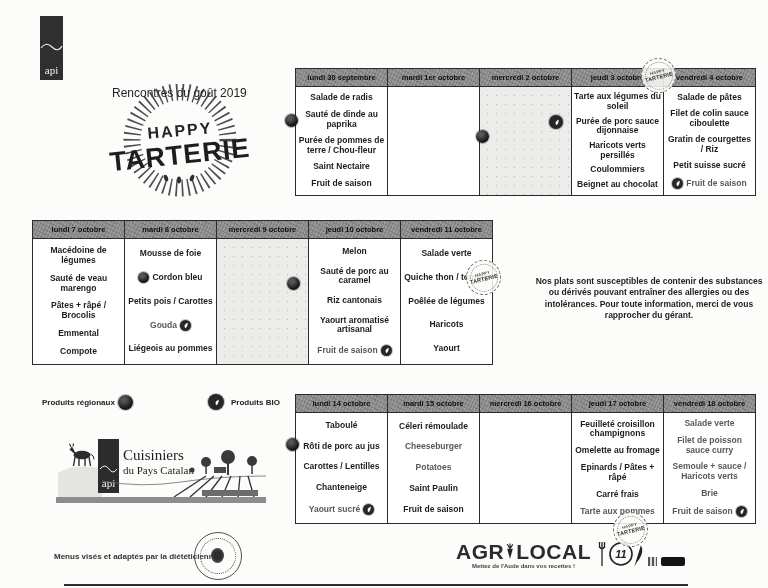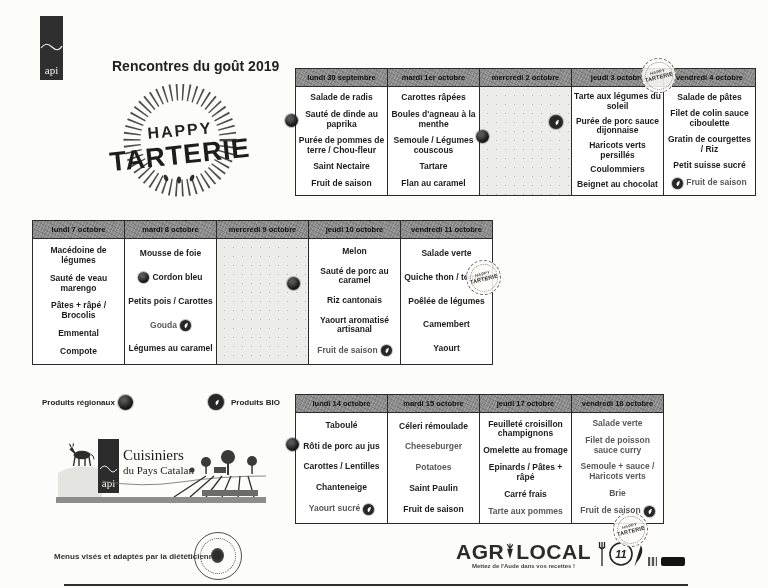--- a/index.html
+++ b/index.html
@@ -6,38 +6,38 @@
   .page{position:relative;width:768px;height:588px;background:#fcfcfb;overflow:hidden;
         font-family:"Liberation Sans",sans-serif;color:#1c1c1c;}
 
   
   .api-logo{position:absolute;left:40px;top:16px;width:23px;height:64px;background:#2f2f30;
             display:flex;flex-direction:column;justify-content:flex-end;align-items:center;}
   .api-logo svg{position:absolute;top:24px;left:0;}
   .api-logo .api-txt{font-family:"Liberation Serif",serif;color:#f0f0f0;font-size:11px;line-height:1;padding-bottom:4px;}
   .doc-title{position:absolute;left:130px;top:20px;width:500px;text-align:center;
              font-family:"Liberation Serif",serif;font-size:23px;font-weight:600;letter-spacing:.3px;color:#161616;}
-  .event-label{position:absolute;left:112px;top:58px;font-size:14px;font-weight:bold;color:#222;}
+  .event-label{position:absolute;left:112px;top:86px;font-size:12px;font-weight:normal;color:#222;}
 
   
   .menu-table{position:absolute;display:flex;align-items:stretch;}
   .menu-col{width:91px;display:flex;flex-direction:column;border:1px solid #2b2b2b;margin-left:-1px;background:#fff;}
   .menu-col:first-child{margin-left:0;}
   .col-header{height:17px;flex:0 0 17px;display:flex;align-items:center;justify-content:center;
       background-color:#8a8a8a;
       background-image:repeating-linear-gradient(115deg,rgba(255,255,255,.18) 0 1px,transparent 1px 3px),
                        repeating-linear-gradient(25deg,rgba(0,0,0,.14) 0 1px,transparent 1px 4px);
       border-bottom:1px solid #2b2b2b;font-size:7.5px;font-weight:bold;color:#101010;text-align:center;}
   .col-body{flex:1;display:flex;flex-direction:column;justify-content:space-around;
       padding:3px 2px;font-size:8.5px;font-weight:bold;text-align:center;line-height:1.15;}
   .col-body.empty{background-color:#ececea;}
   .col-body.speckled{background-image:radial-gradient(#9a9a9a .6px,transparent .7px),radial-gradient(#b8b8b8 .6px,transparent .7px);
       background-size:6px 6px,9px 9px;background-position:0 0,3px 4px;}
   .col-body.white{background:#fff;}
-  .menu-item{display:flex;align-items:center;justify-content:center;gap:3px;}
+  .menu-item{display:flex;align-items:flex-end;justify-content:center;gap:3px;}
   .faded, .menu-item.faded, .menu-col.faded .menu-item{color:#585858;}
 
   
   .regional-icon{width:13px;height:13px;border-radius:50%;flex:0 0 auto;
       background:radial-gradient(circle at 38% 32%,#555 0 2px,#161616 65%);box-shadow:0 0 0 1px rgba(0,0,0,.25);}
   .bio-icon{width:14px;height:14px;border-radius:50%;flex:0 0 auto;background:#272727;
       display:flex;align-items:center;justify-content:center;box-shadow:0 0 0 1px rgba(0,0,0,.25);}
   .bio-icon svg{width:9px;height:9px;display:block;}
   .ovl{position:absolute;z-index:4;}
 
@@ -126,37 +126,20 @@
           <div class="menu-item">
             <span>Saint Nectaire</span>
           </div>
           <div class="menu-item">
             <span>Fruit de saison</span>
           </div>
         </div>
       </div>
       <div class="menu-col">
         <div class="col-header">mardi 1er octobre</div>
-        <div class="col-body">
-          <div class="menu-item">
-            <span>Carottes râpées</span>
-          </div>
-          <div class="menu-item">
-            <span>Boules d'agneau à la menthe</span>
-          </div>
-          <div class="menu-item">
-            <span>Semoule / Légumes couscous</span>
-          </div>
-          <div class="menu-item">
-            <span>Tartare</span>
-          </div>
-          <div class="menu-item">
-            <span>Flan au caramel</span>
-          </div>
-        </div>
       </div>
       <div class="menu-col">
         <div class="col-header">mercredi 2 octobre</div>
         <div class="col-body empty speckled"></div>
       </div>
       <div class="menu-col">
         <div class="col-header">jeudi 3 octobre</div>
         <div class="col-body">
           <div class="menu-item">
             <span>Tarte aux légumes du soleil</span>
@@ -243,21 +226,21 @@
           </div>
           <div class="menu-item faded">
             <span>Gouda</span>
             <span class="bio-icon" style="width: 11px; height: 11px;">
               <svg viewBox="0 0 10 10">
                 <path d="M5 8 C3 6 4 3 7.5 2 C7.5 5 6.5 7 5 8 Z" fill="#fff"></path>
               </svg>
             </span>
           </div>
           <div class="menu-item">
-            <span>Légumes au caramel</span>
+            <span>Liégeois au pommes</span>
           </div>
         </div>
       </div>
       <div class="menu-col">
         <div class="col-header">mercredi 9 octobre</div>
         <div class="col-body empty speckled"></div>
       </div>
       <div class="menu-col">
         <div class="col-header">jeudi 10 octobre</div>
         <div class="col-body">
@@ -289,21 +272,21 @@
           <div class="menu-item">
             <span>Salade verte</span>
           </div>
           <div class="menu-item">
             <span>Quiche thon / tomate</span>
           </div>
           <div class="menu-item">
             <span>Poêlée de légumes</span>
           </div>
           <div class="menu-item">
-            <span>Camembert</span>
+            <span>Haricots</span>
           </div>
           <div class="menu-item">
             <span>Yaourt</span>
           </div>
         </div>
       </div>
     </div>
 
   <div class="menu-table" style="left:296px;top:394px;height:130px;">
     <div class="ovl regional-icon" style="left:-10px;top:44px;"></div>
@@ -350,20 +333,24 @@
           </div>
           <div class="menu-item">
             <span>Saint Paulin</span>
           </div>
           <div class="menu-item">
             <span>Fruit de saison</span>
           </div>
         </div>
       </div>
       <div class="menu-col">
+        <div class="col-header">mercredi 16 octobre</div>
+        <div class="col-body empty white"></div>
+      </div>
+      <div class="menu-col">
         <div class="col-header">jeudi 17 octobre</div>
         <div class="col-body">
           <div class="menu-item">
             <span>Feuilleté croisillon champignons</span>
           </div>
           <div class="menu-item">
             <span>Omelette au fromage</span>
           </div>
           <div class="menu-item">
             <span>Epinards / Pâtes + râpé</span>
@@ -396,20 +383,21 @@
             <span class="bio-icon" style="width: 11px; height: 11px;">
               <svg viewBox="0 0 10 10">
                 <path d="M5 8 C3 6 4 3 7.5 2 C7.5 5 6.5 7 5 8 Z" fill="#fff"></path>
               </svg>
             </span>
           </div>
         </div>
       </div>
     </div>
 
+  <div class="allergy-note">Nos plats sont susceptibles de contenir des substances ou dérivés pouvant entraîner des allergies ou des intolérances. Pour toute information, merci de vous rapprocher du gérant.</div>
 
   <span class="legend-label" style="left:42px;top:398px;">Produits régionaux</span>
   <div class="ovl regional-icon" style="left:118px;top:395px;width:15px;height:15px;"></div>
   <div class="ovl bio-icon" style="left:208px;top:394px;width:16px;height:16px;">
     <svg viewBox="0 0 10 10">
         <path d="M5 8 C3 6 4 3 7.5 2 C7.5 5 6.5 7 5 8 Z" fill="#fff"></path>
       </svg>
   </div>
   <span class="legend-label" style="left:231px;top:398px;">Produits BIO</span>
 

